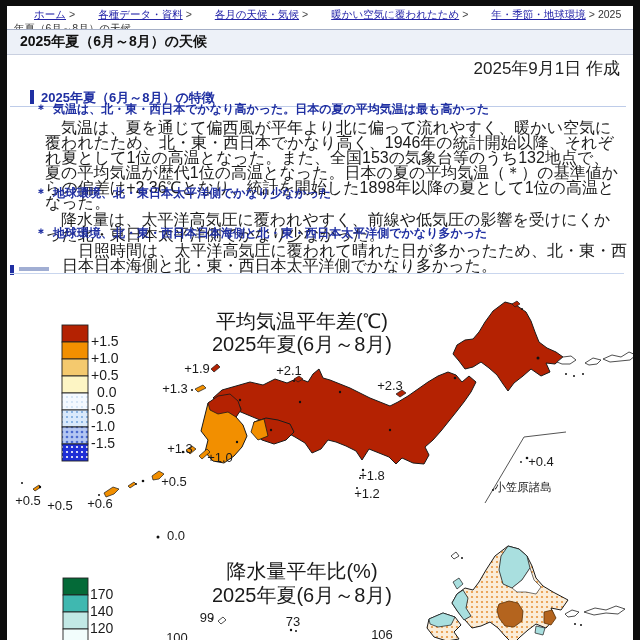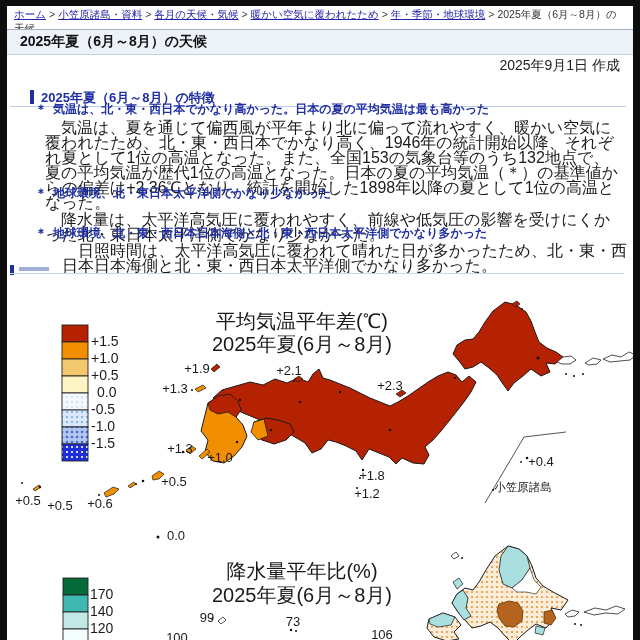--- a/index.html
+++ b/index.html
@@ -4,26 +4,26 @@
 <style>
   html,body{margin:0;padding:0;}
   body{width:640px;height:640px;position:relative;background:#0d0d0d;overflow:hidden;
        font-family:"Liberation Sans",sans-serif;}
   .page{position:absolute;left:7px;top:6px;width:626px;height:634px;background:#ffffff;}
   .frame{position:absolute;background:#0d0d0d;z-index:50;}
   .frame.left{left:0;top:0;width:7px;height:640px;}
   .frame.right{left:633px;top:0;width:7px;height:640px;}
   .frame.top{left:0;top:0;width:640px;height:6px;}
   .breadcrumb{position:absolute;left:14px;top:8px;width:612px;font-size:10.5px;color:#333;z-index:5;}
-  .breadcrumb a{color:#2323a8;text-decoration:underline;cursor:pointer;}
+  .breadcrumb a{color:#2323a8;text-decoration:underline;cursor:pointer;margin-left:20px;}
   .breadcrumb .sep{color:#444;margin:0 3px;}
   .titlebar{position:absolute;left:7px;top:29px;width:626px;height:24px;background:#edf1f8;
             border-top:1px solid #a4aec6;border-bottom:1px solid #c9d0e0;z-index:5;}
   .titlebar .t{display:block;padding-left:13px;line-height:23px;font-size:14px;font-weight:bold;color:#111;}
-  .date{position:absolute;right:20px;top:57px;font-size:14px;color:#222;z-index:5;}
+  .date{position:absolute;right:20px;top:57px;font-size:17px;color:#222;z-index:5;}
   .secthead{position:absolute;left:10px;top:88px;width:616px;z-index:5;padding-left:20px;}
   .secthead .bar{display:inline-block;width:4px;height:14px;background:#1f2fa2;vertical-align:-2px;margin-right:7px;}
   .secthead .txt{font-size:13px;font-weight:bold;color:#1f2fa2;}
   .secthead .rule{position:absolute;left:0;top:18px;width:616px;height:1px;background:#becce9;}
   .bullet{position:absolute;left:35px;width:585px;font-size:12px;font-weight:bold;color:#1f2fa2;z-index:5;}
   .bullet .mk{margin-right:6px;}
   .para{position:absolute;left:45px;width:575px;font-size:16px;line-height:15px;color:#1b1b1b;
         text-indent:1em;z-index:5;margin:0;}
   .clipped{position:absolute;left:10px;top:265px;width:616px;height:10px;z-index:5;}
   .clipped .bar{position:absolute;left:0;top:0;width:4px;height:10px;background:#1f2fa2;}
@@ -35,21 +35,21 @@
   .leglab{font-size:14px;}
   .stval{font-size:13px;}
   .insetlab{font-size:11.5px;}
 </style>
 </head>
 <body>
 
 <div class="page"></div>
 
 <div class="breadcrumb">
-  <a>ホーム</a><span class="sep">&gt;</span><a>小笠原諸島・資料</a><span class="sep">&gt;</span><a>各月の天候・気候</a><span class="sep">&gt;</span><a>暖かい空気に覆われたため</a><span class="sep">&gt;</span><a>年・季節・地球環境</a><span class="sep">&gt;</span><span>2025年夏（6月～8月）の天候</span>
+  <a>ホーム</a><span class="sep">&gt;</span><a>各種データ・資料</a><span class="sep">&gt;</span><a>各月の天候・気候</a><span class="sep">&gt;</span><a>暖かい空気に覆われたため</a><span class="sep">&gt;</span><a>年・季節・地球環境</a><span class="sep">&gt;</span><span>2025年夏（6月～8月）の天候</span>
 </div>
 
 <div class="titlebar">
   <span class="t">2025年夏（6月～8月）の天候</span>
 </div>
 
 <div class="date">2025年9月1日 作成</div>
 
 <div class="secthead">
   <span class="bar"></span><span class="txt">2025年夏（6月～8月）の特徴</span>

